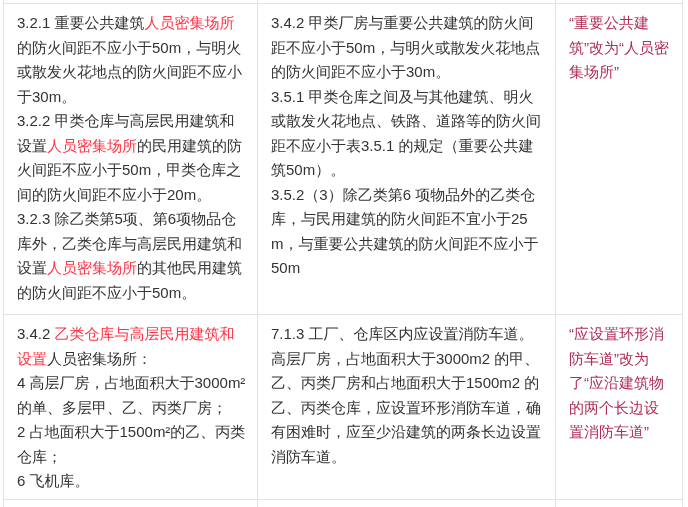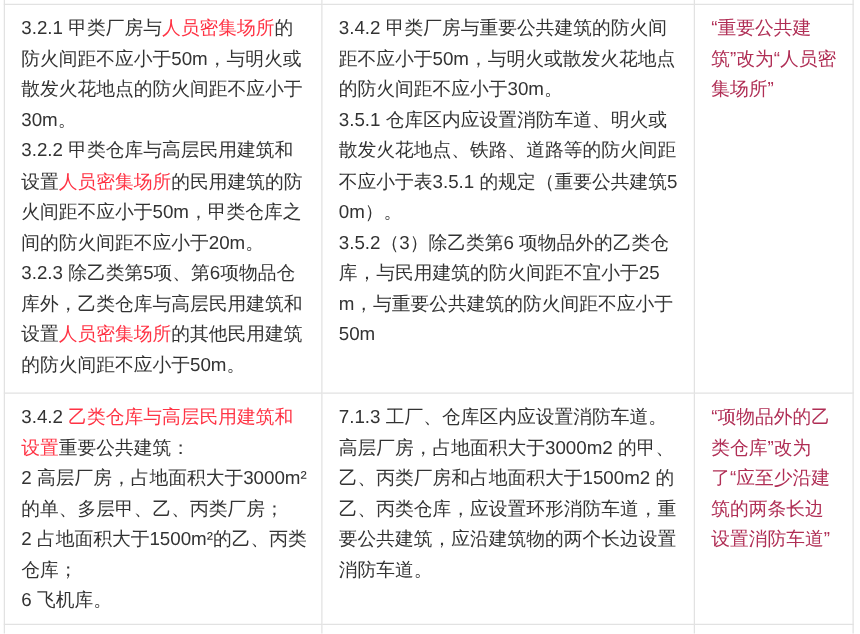--- a/index.html
+++ b/index.html
@@ -39,46 +39,46 @@
 
     <tbody>
         <tr class="spacer">
       <td></td>
       <td></td>
       <td></td>
     </tr>
 
     <tr class="r1">
       <td>
-        <p><span>3.2.1 甲类厂房与</span><span class="seg-red">人员密集场所</span><span>的防火间距不应小于50m，与明火或散发火花地点的防火间距不应小于30m。</span></p>
+        <p><span>3.2.1 重要公共建筑</span><span class="seg-red">人员密集场所</span><span>的防火间距不应小于50m，与明火或散发火花地点的防火间距不应小于30m。</span></p>
         <p><span>3.2.2 甲类仓库与高层民用建筑和设置</span><span class="seg-red">人员密集场所</span><span>的民用建筑的防火间距不应小于50m，甲类仓库之间的防火间距不应小于20m。</span></p>
         <p><span>3.2.3 除乙类第5项、第6项物品仓库外，乙类仓库与高层民用建筑和设置</span><span class="seg-red">人员密集场所</span><span>的其他民用建筑的防火间距不应小于50m。</span></p>
       </td>
       <td>
         <p><span>3.4.2 甲类厂房与重要公共建筑的防火间距不应小于50m，与明火或散发火花地点的防火间距不应小于30m。</span></p>
-        <p><span>3.5.1 仓库区内应设置消防车道、明火或散发火花地点、铁路、道路等的防火间距不应小于表3.5.1 的规定（重要公共建筑50m）。</span></p>
+        <p><span>3.5.1 甲类仓库之间及与其他建筑、明火或散发火花地点、铁路、道路等的防火间距不应小于表3.5.1 的规定（重要公共建筑50m）。</span></p>
         <p><span>3.5.2（3）除乙类第6 项物品外的乙类仓库，与民用建筑的防火间距不宜小于25m，与重要公共建筑的防火间距不应小于50m</span></p>
       </td>
       <td>
         <p><span class="seg-crimson">“重要公共建筑”改为“人员密集场所”</span></p>
       </td>
     </tr>
 
     <tr class="r2">
       <td>
-        <p><span>3.4.2 </span><span class="seg-red">乙类仓库与高层民用建筑和设置</span><span>重要公共建筑：</span></p>
-        <p><span>2 高层厂房，占地面积大于3000m²的单、多层甲、乙、丙类厂房；</span></p>
+        <p><span>3.4.2 </span><span class="seg-red">乙类仓库与高层民用建筑和设置</span><span>人员密集场所：</span></p>
+        <p><span>4 高层厂房，占地面积大于3000m²的单、多层甲、乙、丙类厂房；</span></p>
         <p><span>2 占地面积大于1500m²的乙、丙类仓库；</span></p>
         <p><span>6 飞机库。</span></p>
       </td>
       <td>
-        <p><span>7.1.3 工厂、仓库区内应设置消防车道。高层厂房，占地面积大于3000m2 的甲、乙、丙类厂房和占地面积大于1500m2 的乙、丙类仓库，应设置环形消防车道，重要公共建筑，应沿建筑物的两个长边设置消防车道。</span></p>
+        <p><span>7.1.3 工厂、仓库区内应设置消防车道。高层厂房，占地面积大于3000m2 的甲、乙、丙类厂房和占地面积大于1500m2 的乙、丙类仓库，应设置环形消防车道，确有困难时，应至少沿建筑的两条长边设置消防车道。</span></p>
       </td>
       <td>
-        <p><span class="seg-crimson">“项物品外的乙类仓库”改为了“应至少沿建筑的两条长边设置消防车道”</span></p>
+        <p><span class="seg-crimson">“应设置环形消防车道”改为了“应沿建筑物的两个长边设置消防车道”</span></p>
       </td>
     </tr>
 
     <tr class="r3">
       <td></td>
       <td></td>
       <td></td>
     </tr>
   </tbody>
     </table>

